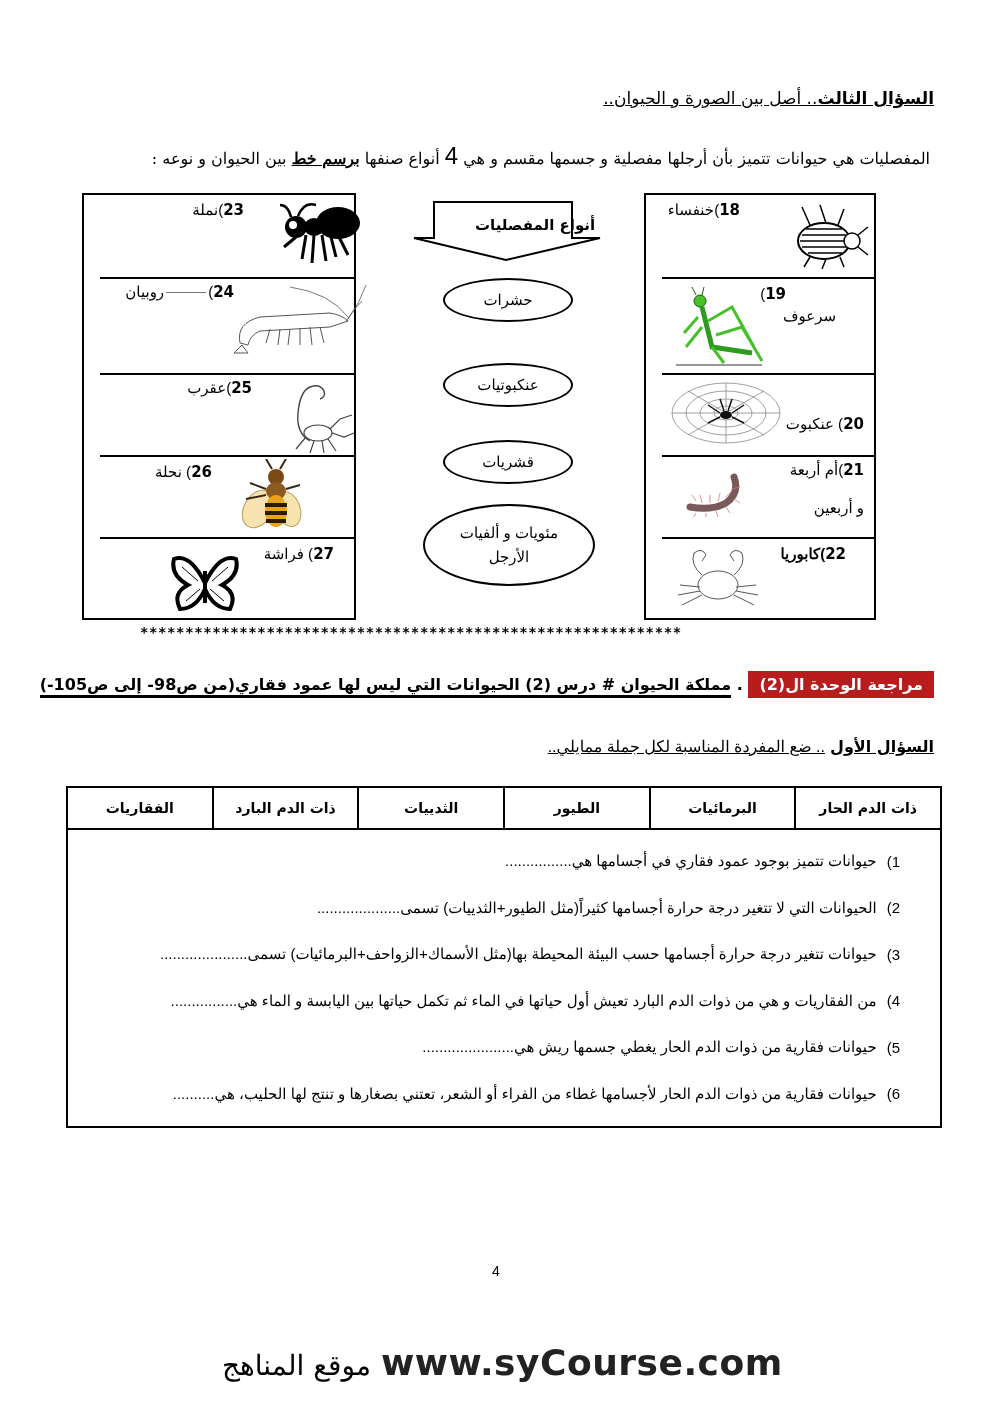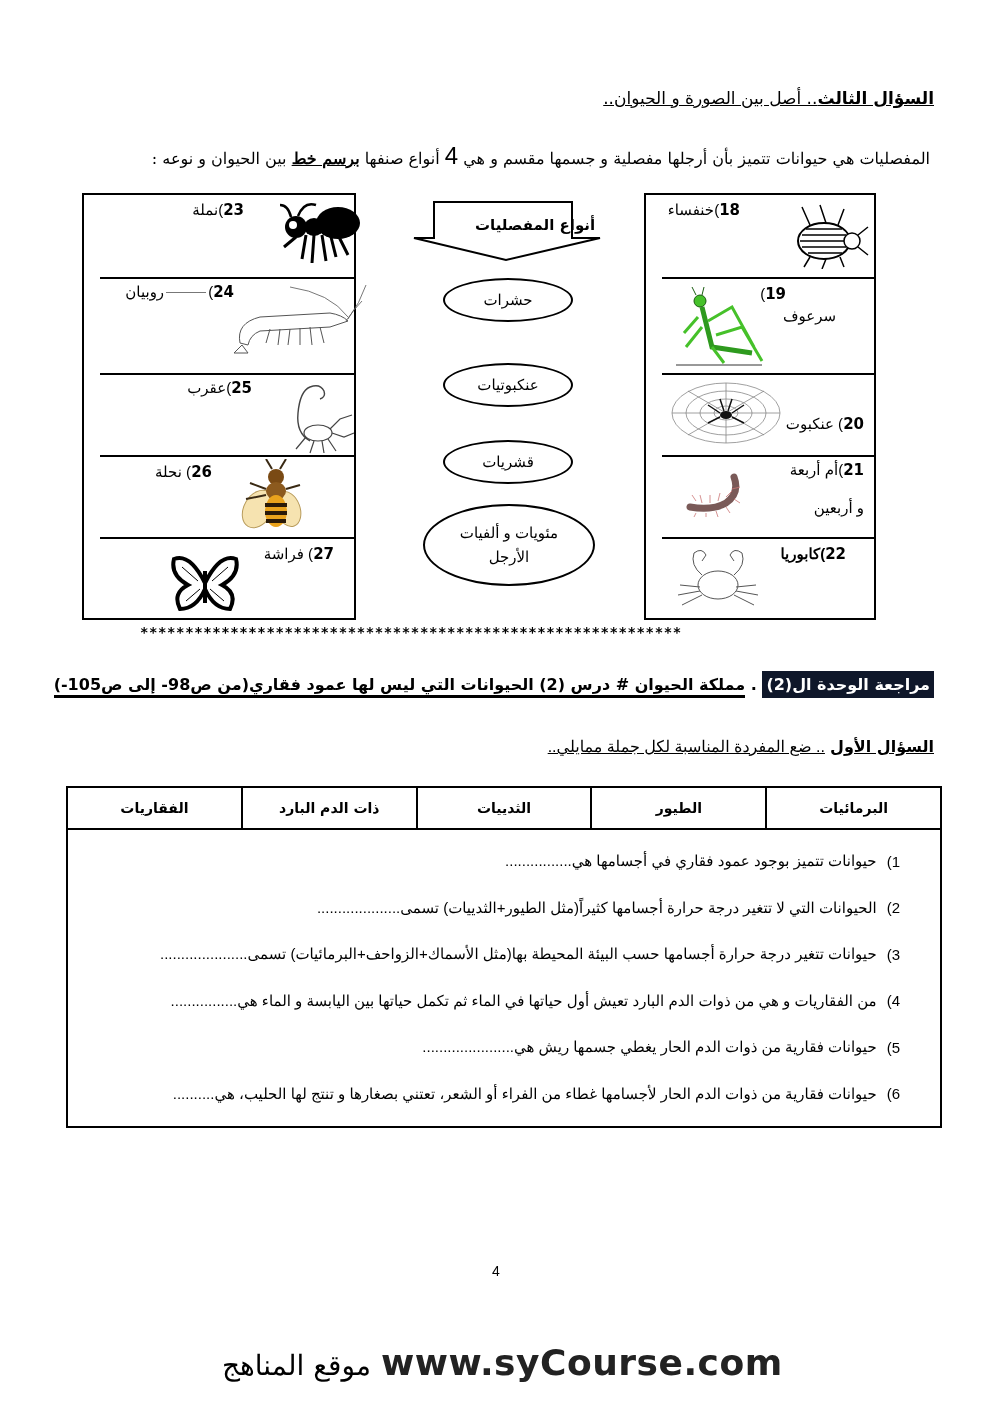--- a/index.html
+++ b/index.html
@@ -14,21 +14,21 @@
   .intro u { font-weight:bold; }
   .col { position:absolute; border:2px solid #000; box-sizing:border-box; }
   .cell { position:absolute; left:0; right:0; border-bottom:2px solid #000; box-sizing:border-box;margin-left:16px; }
   .cell:last-child { border-bottom:none; }
   .lbl { position:absolute; font-size:15px; white-space:nowrap; direction:rtl; font-family:"Liberation Sans", sans-serif; }
   .lbl b { font-family:"DejaVu Sans", sans-serif; font-size:15px; }
   .pic { position:absolute; }
   .oval { position:absolute; border:2px solid #000; border-radius:50%; box-sizing:border-box; display:flex; align-items:center; justify-content:center; text-align:center; font-size:15px; direction:rtl; font-family:"Liberation Sans", sans-serif; }
   .stars { left:140px; top:624px; font-size:14px; letter-spacing:0.6px; white-space:nowrap; font-family:"DejaVu Sans Mono", monospace; font-weight:bold; }
   .unit { right:58px; top:675px; font-size:16px; white-space:nowrap; direction:rtl; font-weight:bold; }
-  .unit .blk { background:#0f172a; color:#fff; padding:4px 4px; }
+  .unit .blk { background:#b91c1c; color:#fff; padding:4px 11px; }
   .unit .ul { border-bottom:3px solid #000; padding-bottom:1px; }
   .q1-title { right:58px; top:737px; font-size:16px; white-space:nowrap; direction:rtl; }
   .q1-title b { text-decoration:underline; }
   .q1-title .rest { text-decoration:underline; font-family:"Liberation Sans", sans-serif; }
   .bank { left:66px; top:786px; width:876px; height:342px; border:2px solid #000; box-sizing:border-box; }
   .bank-head { display:flex; flex-direction:row-reverse; height:40px; border-bottom:2px solid #000; }
   .bank-head div { flex:1; border-left:2px solid #000; display:flex; align-items:center; justify-content:center; font-weight:bold; font-size:14px; direction:rtl; }
   .bank-head div:last-child { border-left:none; }
   .sentences { position:absolute; right:40px; top:50px; left:20px; }
   .sent { position:relative; height:46.5px; direction:rtl; font-size:15px; white-space:nowrap; font-family:"Liberation Sans", sans-serif; display:flex; align-items:center; }
@@ -177,20 +177,21 @@
   <span>.</span>
   <span class="ul">مملكة الحيوان # درس (2) الحيوانات التي ليس لها عمود فقاري(من ص98- إلى ص105-)</span>
 </div>
 
 <div class="abs q1-title">
   <b>السؤال الأول</b> <span class="rest">.. ضع المفردة المناسبة لكل جملة ممايلي..</span>
 </div>
 
 <div class="abs bank">
   <div class="bank-head">
+    <div>ذات الدم الحار</div>
     <div>البرمائيات</div>
     <div>الطيور</div>
     <div>الثدييات</div>
     <div>ذات الدم البارد</div>
     <div>الفقاريات</div>
   </div>
   <div class="sentences">
     <div class="sent">
         <span class="num">1)</span>
         <span>حيوانات تتميز بوجود عمود فقاري في أجسامها هي................</span>

